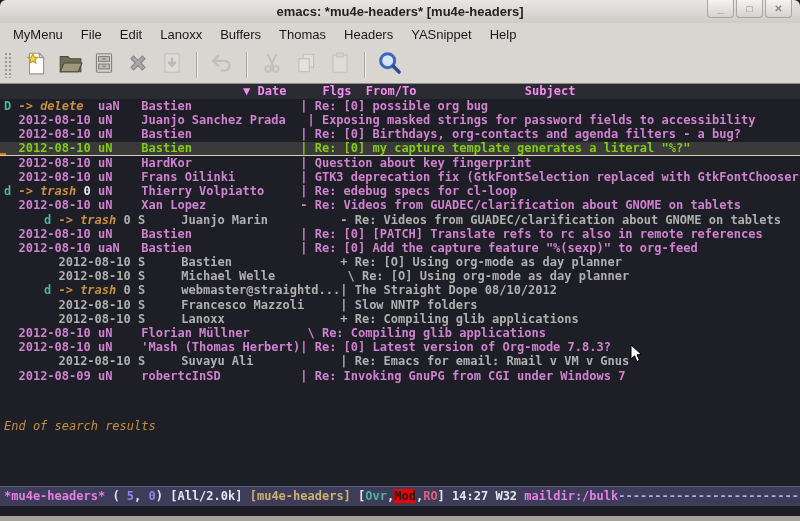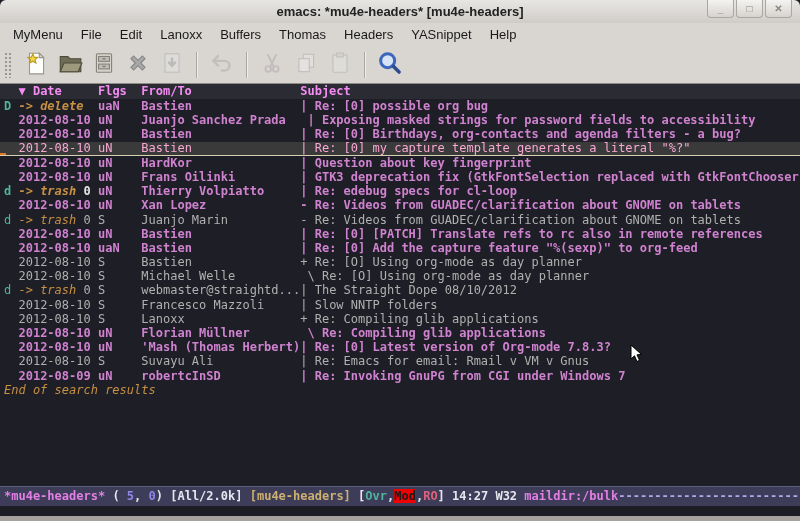--- a/index.html
+++ b/index.html
@@ -25,33 +25,33 @@
     border-bottom:1px solid #8f8c88;display:flex;align-items:center;box-sizing:border-box;}
   #tb-handle{width:9px;height:26px;margin:0 6px 0 4px;
     background-image:radial-gradient(#9a968f 1px,transparent 1.2px);background-size:4px 4px;}
   .tbtn{width:34px;height:30px;display:flex;align-items:center;justify-content:center;}
   .tbtn.disabled{opacity:.38;filter:grayscale(75%);}
   .tsep{width:1px;height:26px;background:#a9a5a0;border-right:1px solid #f0eeec;margin:0 7px;}
   
   #buffer{position:absolute;left:0;top:84px;width:800px;height:402px;background:#1e1e26;
     overflow:hidden;font-size:12px;line-height:14.2px;}
   #header-line{height:15px;line-height:15px;background:#2b2b33;color:#f48cf4;font-weight:bold;
-    white-space:pre;padding-left:4px;}
+    white-space:pre;padding-left:4px;text-align:center;}
   #header-line .hic{color:#f48cf4;}
   .row{white-space:pre;padding-left:4px;position:relative;height:14.2px;}
   .row.unread{color:#cf82cf;font-weight:bold;}
-  .row.seen{color:#b0b0b0;font-weight:normal;}
-  .row.current{color:#f9a8d4;font-weight:normal;background:#3a3a3a;
+  .row.seen{color:#b0b0b0;font-weight:bold;margin-left:40px;}
+  .row.current{color:#84cc16;font-weight:bold;background:#3a3a3a;
     border-bottom:1px solid #d8d0b2;height:13.2px;line-height:13.2px;}
   .row .mk{color:#4fb39e;}
   .row .ac{color:#c79043;font-style:italic;}
   .row.seen .nm{color:#b0b0b0;}
   .row.unread .nm{color:#e4e4e4;}
   .fringe-cursor{position:absolute;left:0;bottom:0;width:6px;height:2px;background:#e07a20;}
-  #end-line{color:#c79043;font-style:italic;white-space:pre;padding-left:4px;}
+  #end-line{color:#c79043;font-style:italic;white-space:pre;padding-left:4px;margin-top:36px;}
   
   #modeline{position:absolute;left:0;top:486px;width:800px;height:20px;background:#3d3d5a;
     border-top:1px solid #5d5d80;color:#e6e6ee;font-size:12px;line-height:19px;
     font-weight:bold;white-space:pre;padding-left:4px;box-sizing:border-box;overflow:hidden;}
   #modeline .pk{color:#e47fe4;}
   #modeline .num{color:#8f86e8;}
   #modeline .yl{color:#ccb070;}
   #modeline .teal{color:#4fb39e;}
   #modeline .mod{color:#1a1a1a;background:#f00000;}
   #modeline .ro{color:#e0607c;margin-top:36px;}

